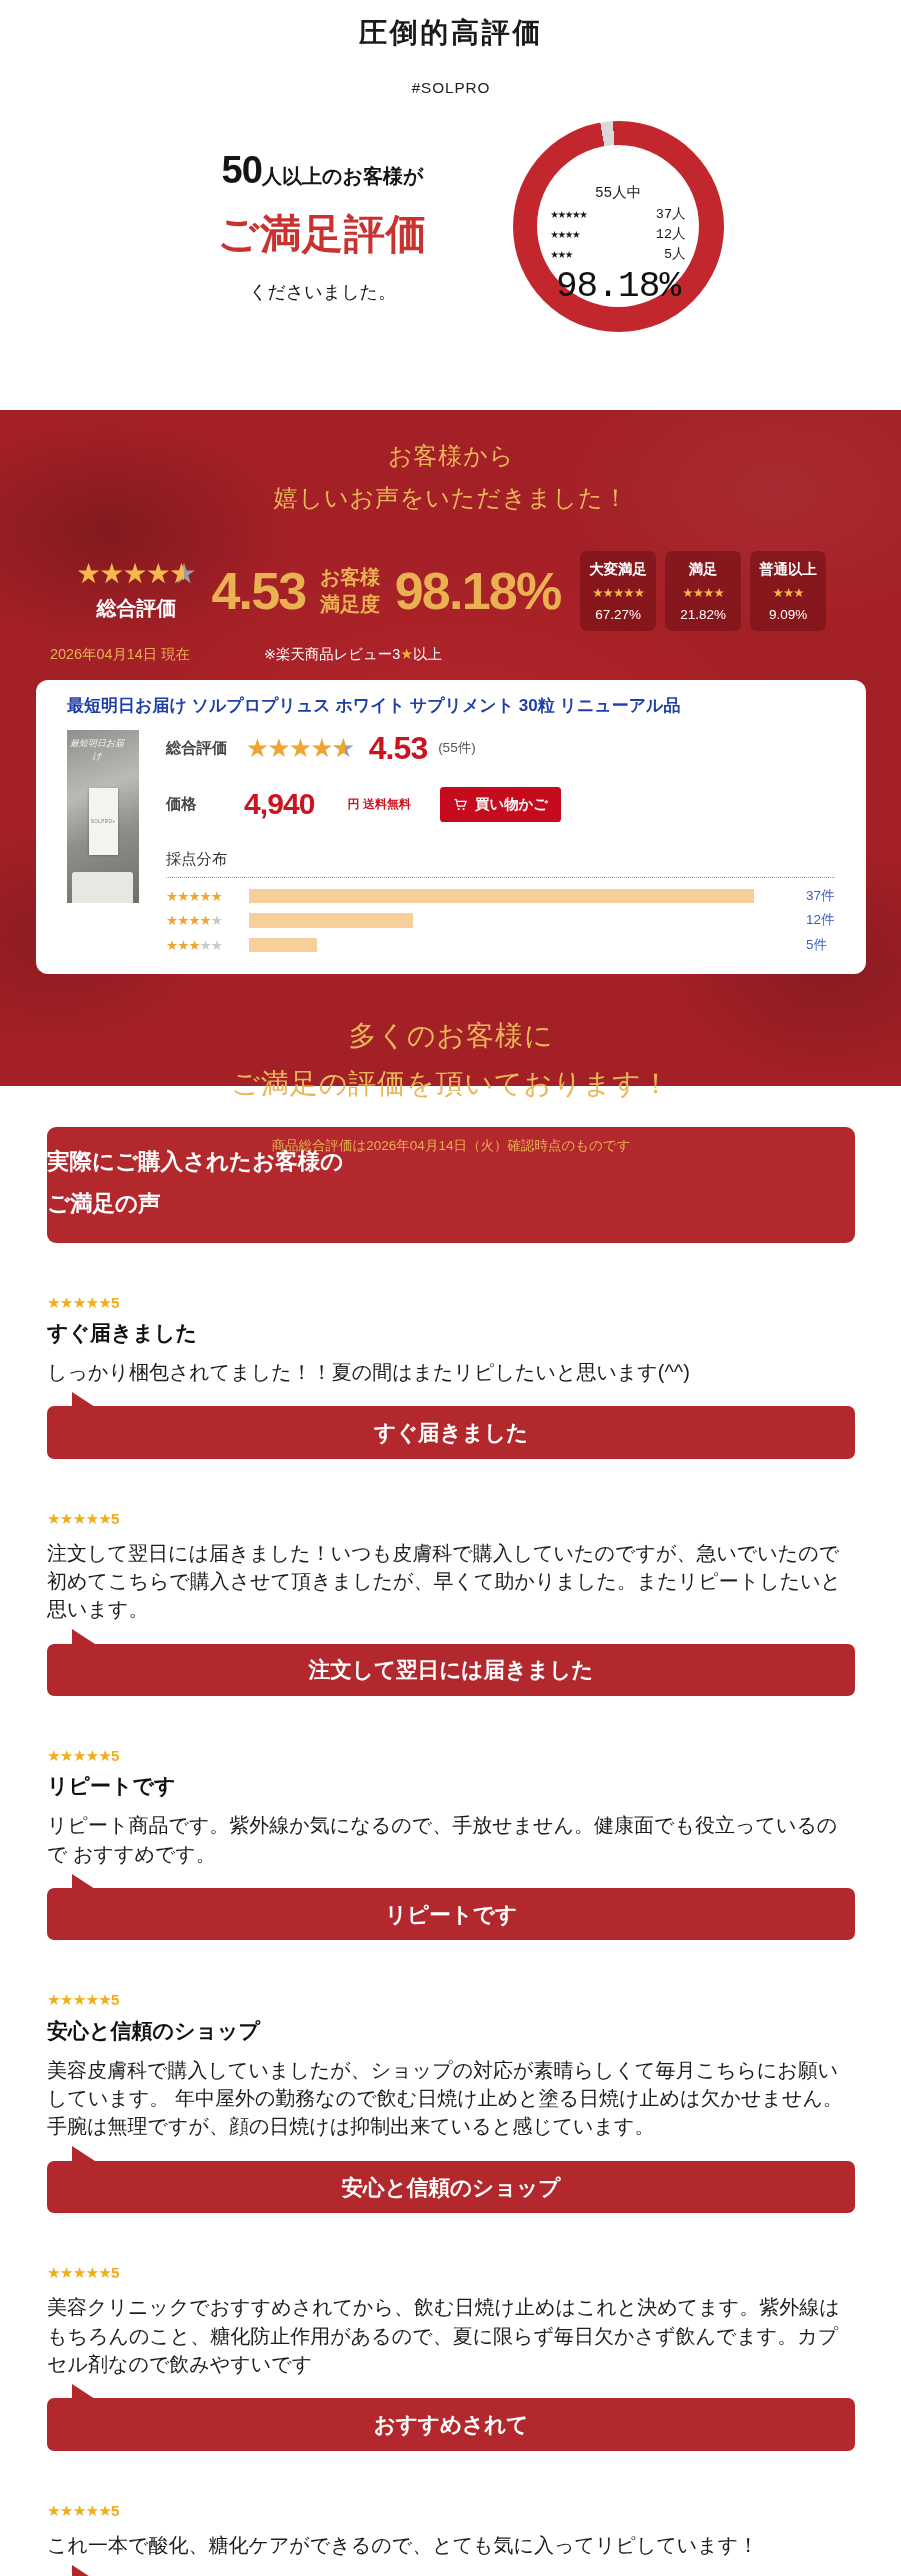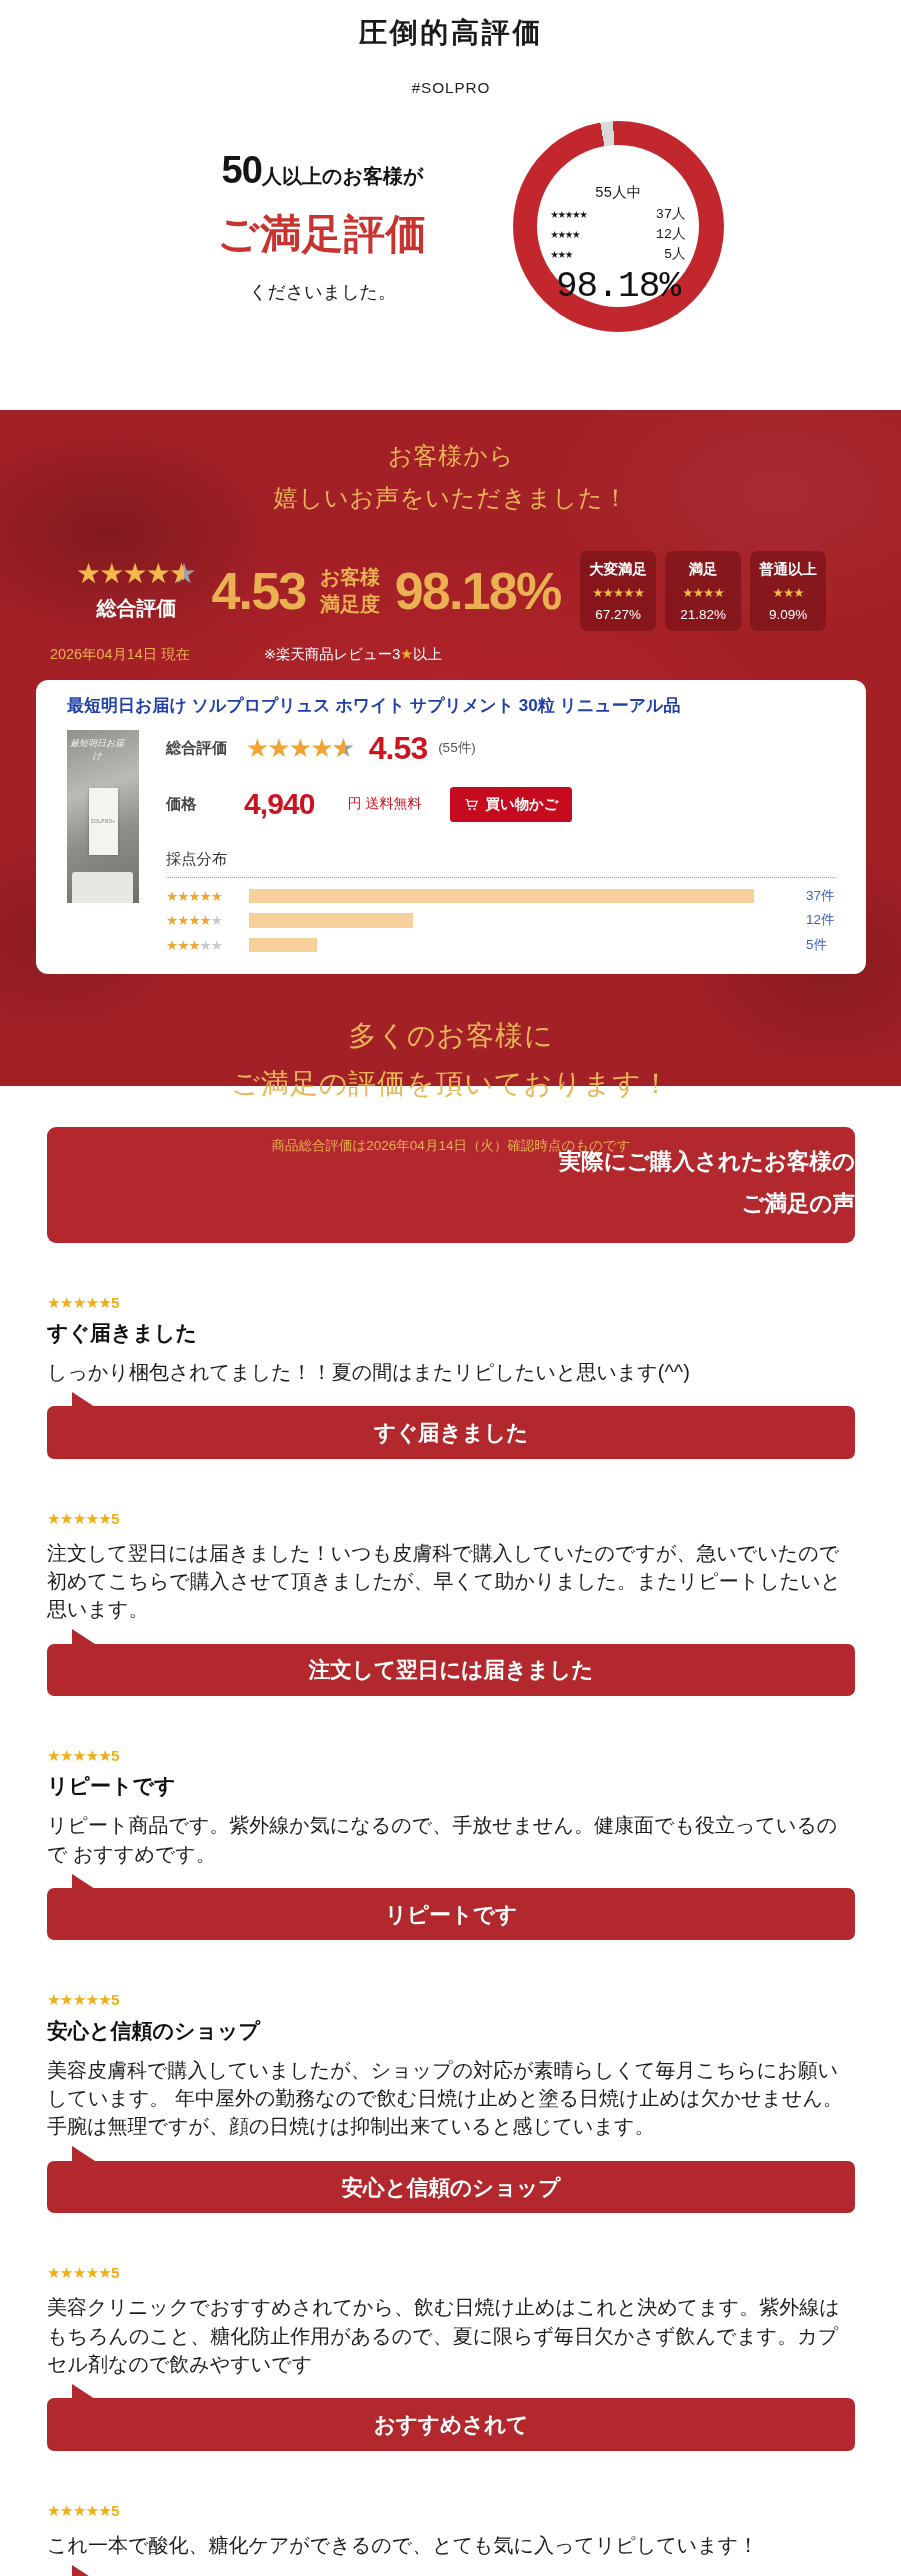--- a/index.html
+++ b/index.html
@@ -68,37 +68,37 @@
   .img-brand{font-size:4.5px;color:#777;letter-spacing:0.5px;}
   .img-shelf{position:absolute;left:5.4px;bottom:0;width:61px;height:31px;background:#e8e7e2;border-radius:2.7px 2.7px 0 0;}
   .card-right{flex:1;}
   .rating-row{display:flex;align-items:center;gap:10.8px;}
   .card-label{font-size:15.3px;color:#444;font-weight:bold;width:69px;flex:0 0 auto;}
   .card-stars{font-size:26px;color:#f0a431;letter-spacing:-1.8px;line-height:1;}
   .rating-value{font-size:32px;font-weight:bold;color:#cc1420;letter-spacing:-0.9px;}
   .rating-count{font-size:13.5px;color:#555;}
   .price-row{display:flex;align-items:center;gap:9px;margin-top:20px;}
   .price-value{font-size:30px;font-weight:bold;color:#cc1420;letter-spacing:-0.9px;}
-  .price-unit{font-size:14px;font-weight:normal;color:#cc1420;padding-left:24px;}
+  .price-unit{font-size:12px;font-weight:bold;color:#cc1420;padding-left:24px;}
   .cart-btn{margin-left:20px;background:#c60b1e;color:#fff;border:none;border-radius:3.6px;
     font-size:14.4px;font-weight:bold;padding:8px 13.5px;display:flex;align-items:center;gap:6.3px;cursor:pointer;
     font-family:inherit;}
   .dist-label{margin-top:27px;font-size:15.3px;color:#333;}
   .dist-sep{border:none;border-bottom:0.9px dotted #999;margin:7.2px 0 9px;}
   .dist-row{display:flex;align-items:center;margin:6.3px 0;}
   .dist-stars{width:83px;flex:0 0 auto;font-size:13.5px;letter-spacing:-0.9px;}
   .ds-on{color:#f0a431;} .ds-off{color:#c9c9c9;}
   .bar-track{width:505px;flex:0 0 auto;}
   .bar-fill{height:14.4px;background:#f6cf9a;}
   .dist-count{margin-left:52px;font-size:13.5px;color:#3a5ec0;}
   .big-gold{margin-top:38px;text-align:center;font-size:28px;color:#e9b658;line-height:1.7;letter-spacing:0.9px;}
   .red-footnote{margin-top:29px;text-align:center;font-size:13.5px;color:#e9b152;}
   
   .reviews{padding:41px 47px 54px;}
-  .reviews-header{background:#b2282c;border-radius:9px;color:#fff;text-align:right;
+  .reviews-header{background:#b2282c;border-radius:9px;color:#fff;text-align:left;
     font-weight:bold;font-size:22.5px;padding:14.4px 0 18px;line-height:1.85;}
   .review{margin-top:51px;}
   .review-stars{color:#f2ae17;font-size:15.3px;font-weight:bold;letter-spacing:-0.9px;}
   .review-title{font-size:21px;font-weight:bold;color:#111;margin-top:7.2px;}
   .review-title:empty{display:none;}
   .review-body{font-size:20px;line-height:1.42;color:#1c1c1c;margin-top:11px;}
   .review-banner{margin-top:20px;position:relative;background:#b2282c;border-radius:7.2px;
     color:#fff;text-align:center;font-weight:bold;font-size:21.6px;padding:11.7px 0;}
   .banner-tail{position:absolute;top:-14.4px;left:25px;width:0;height:0;
     border-bottom:15.3px solid #b2282c;border-right:23.5px solid transparent;}

